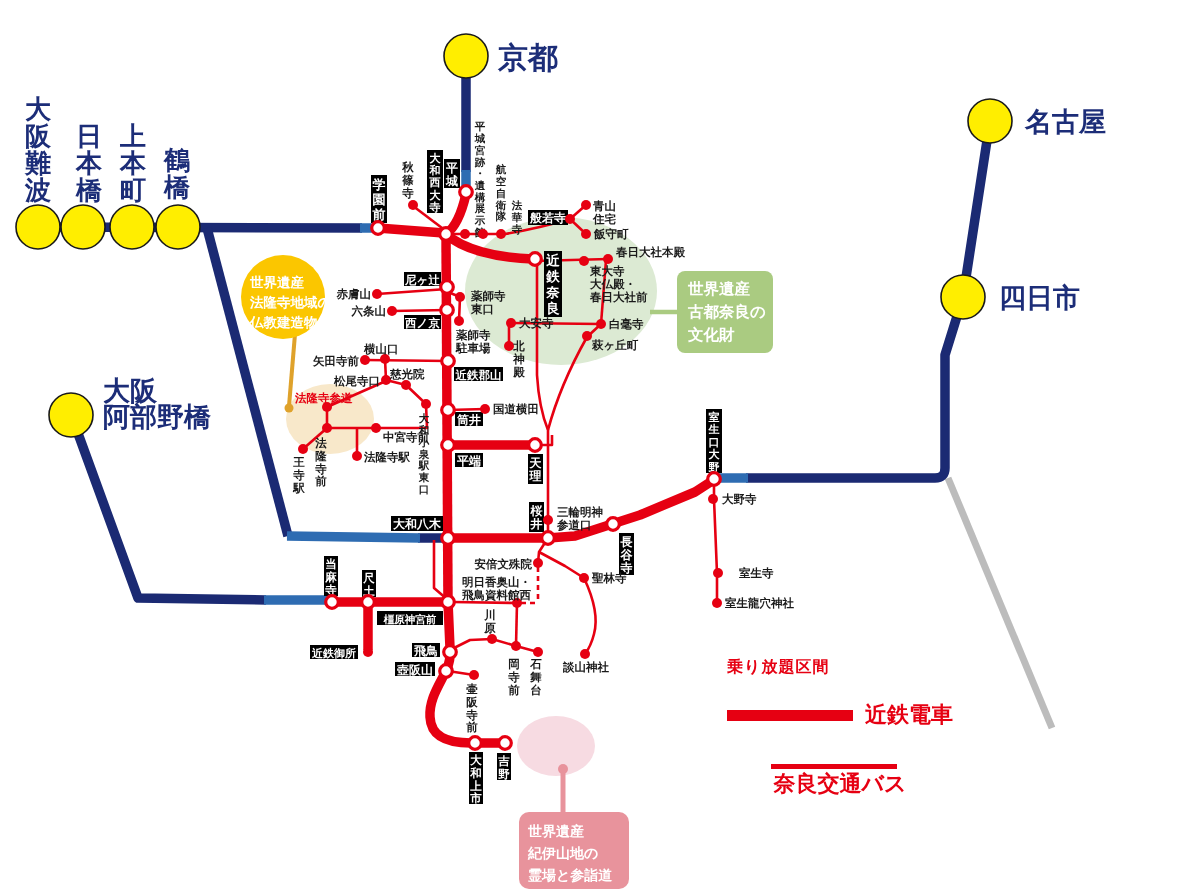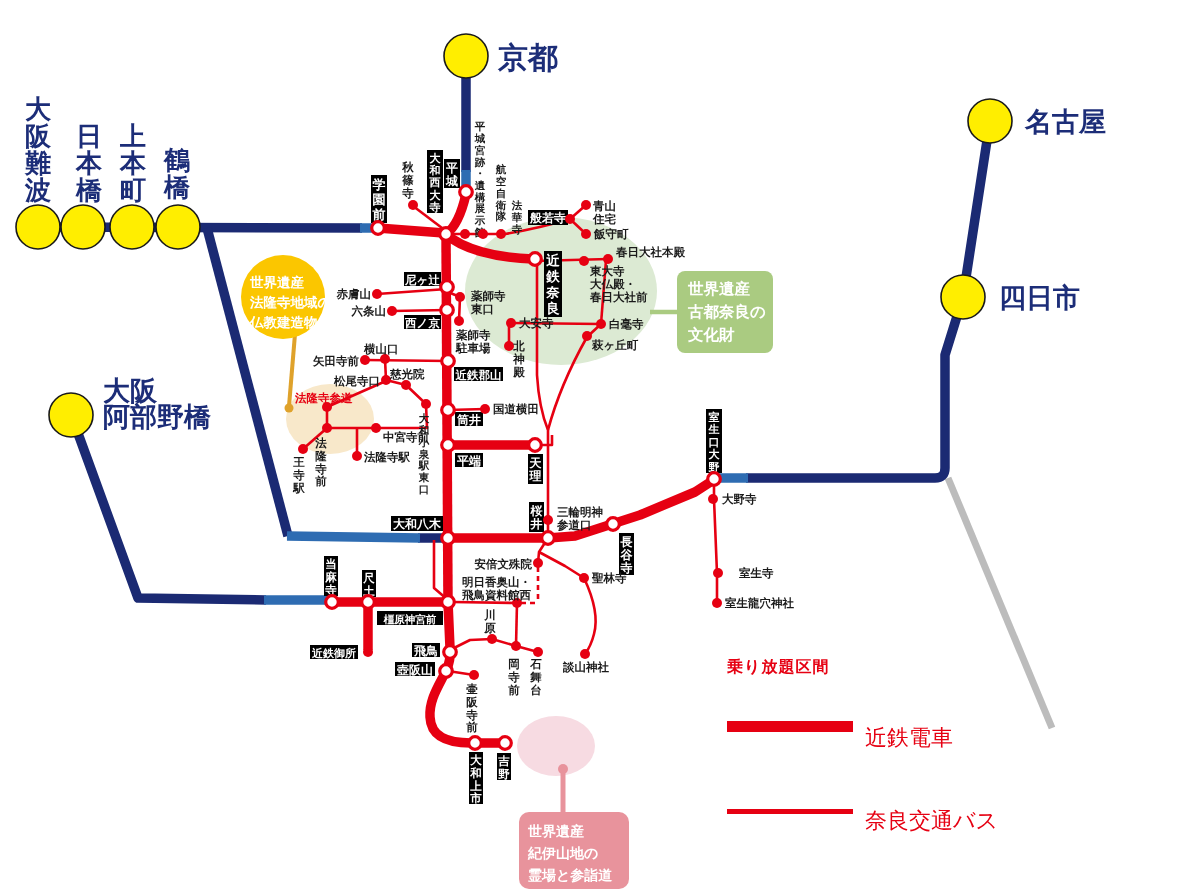--- a/index.html
+++ b/index.html
@@ -6,22 +6,22 @@
   .stage{position:relative;width:1203px;height:893px;background:#fff;overflow:hidden;
          font-family:"Liberation Sans",sans-serif;}
   .stage svg{position:absolute;left:0;top:0;}
   svg text{font-family:"Liberation Sans",sans-serif;font-weight:bold;}
   .legend{position:absolute;left:727px;top:657px;color:#e60012;}
   .legend-title{font-size:16px;font-weight:bold;letter-spacing:1px;}
   .legend-row{display:flex;align-items:center;margin-top:22px;}
   .legend-row .bar{display:inline-block;width:126px;background:#e60012;margin-right:12px;}
   .bar.thick{height:11px;}
   .bar.thin{height:5px;margin-top:4px;}
-  .legend-label{font-size:22px;font-weight:normal;margin-top:23px;}
-  .legend-row.second{margin-top:30px;}
+  .legend-label{font-size:22px;font-weight:bold;}
+  .legend-row.second{margin-top:30px;flex-direction:column;}
 </style>
 </head>
 <body>
 
 <div class="stage">
   <svg id="map-svg" width="1203" height="893" viewBox="0 0 1203 893">
     <g id="g-zones">
         <ellipse cx="561" cy="291" rx="96" ry="74" fill="#dcead3"></ellipse>
         <ellipse cx="330" cy="419" rx="44" ry="35" fill="#f8e8ca"></ellipse>
         <ellipse cx="556" cy="746" rx="39" ry="30" fill="#f7dbe2"></ellipse>

